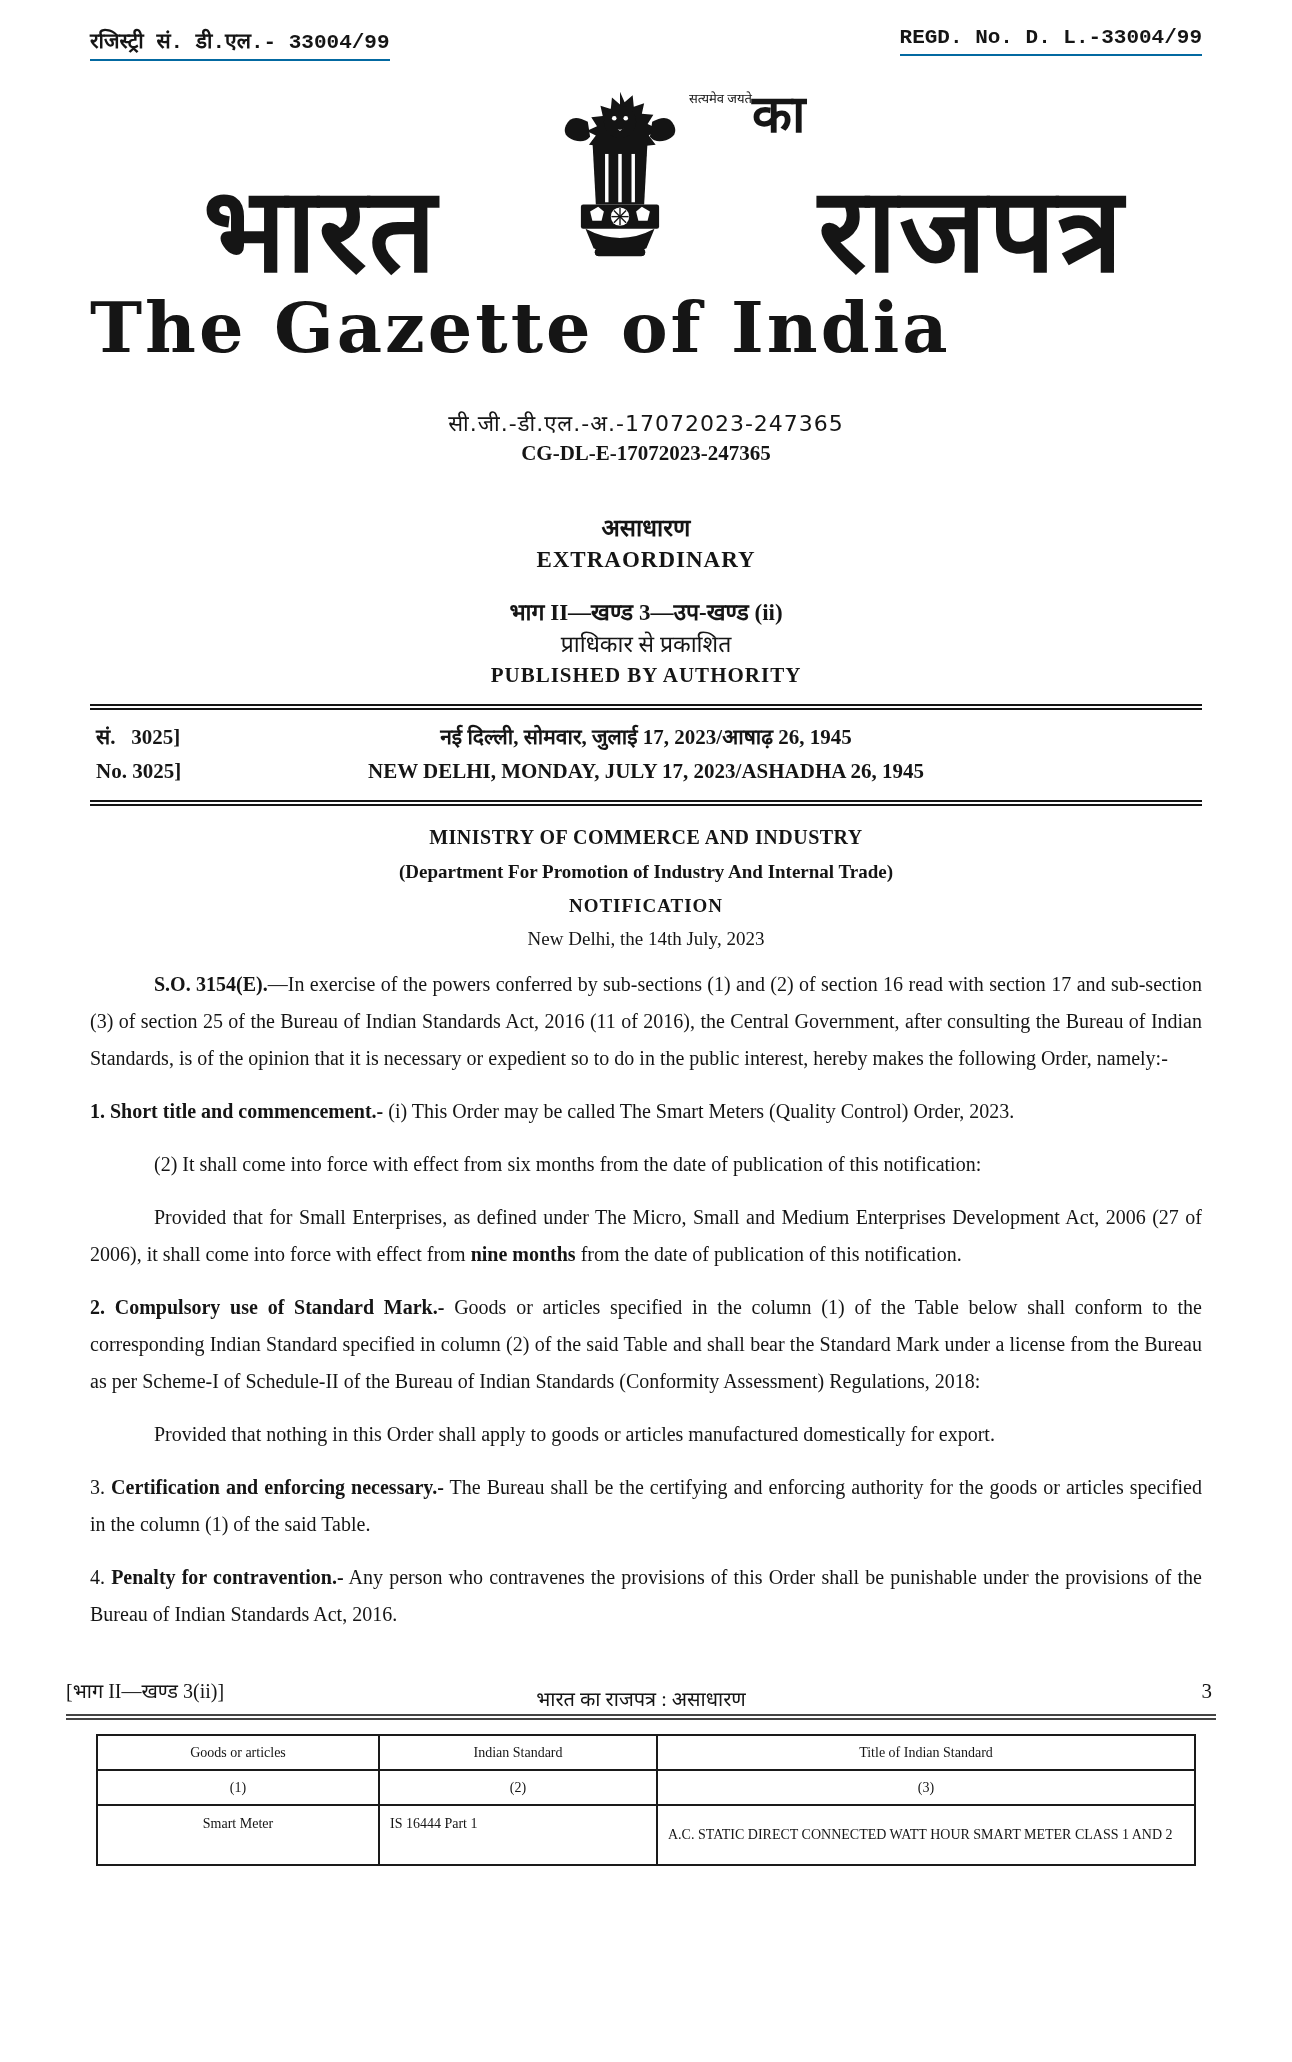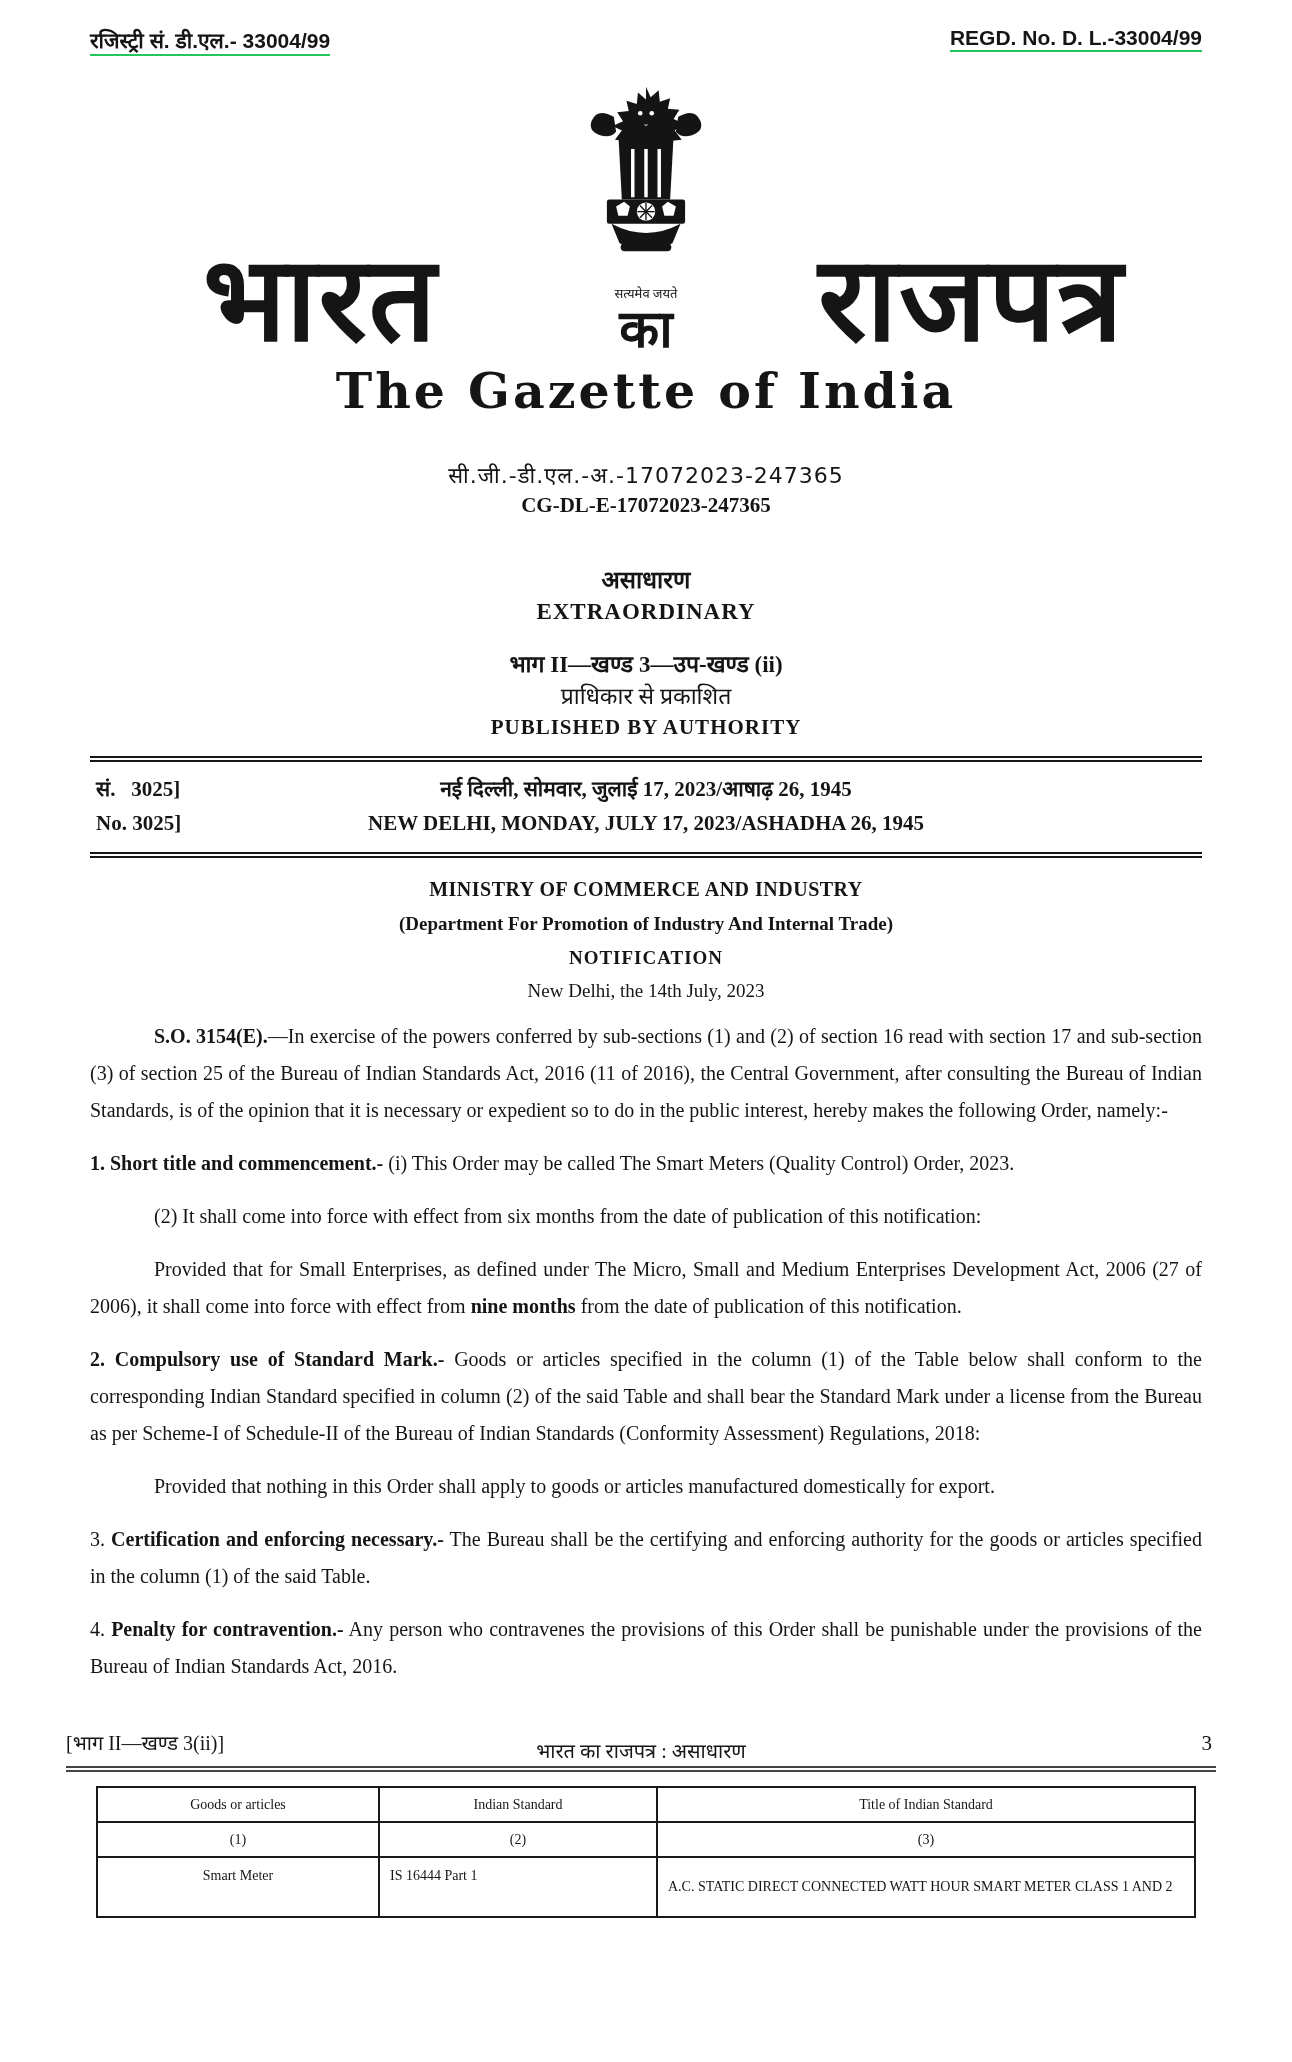--- a/index.html
+++ b/index.html
@@ -6,34 +6,34 @@
   html,body { margin:0; padding:0; background:#ffffff; }
   body { font-family:"Liberation Serif", serif; color:#151515; }
   .page {
     width:1292px; min-height:2062px; margin:0 auto; background:#fff;
     padding:26px 90px 36px 90px; position:relative;
   }
 
   
   .reg-line { display:flex; justify-content:space-between; align-items:flex-start; }
   .reg-left, .reg-right {
-    font-family:Liberation Sans, sans-serif; font-weight:bold; font-size:21px;
-    border-bottom:2px solid #22c55e; white-space:pre;
+    font-family:Liberation Mono, monospace; font-weight:bold; font-size:21px;
+    border-bottom:2px solid #0369a1; padding-bottom:5px; white-space:pre;
   }
 
   
   .masthead { display:flex; align-items:flex-end; justify-content:center; margin-top:26px; }
   .mast-word { flex:1; text-align:center; font-weight:bold; font-size:118px; line-height:0.92; letter-spacing:2px; font-family:"Liberation Serif", serif; }
-  .mast-center { width:190px; display:flex; flex-direction:column; align-items:center; }
+  .mast-center { width:190px; display:flex; align-items:flex-start; }
   .motto { font-size:13px; margin-top:2px; white-space:nowrap; }
   .mast-ka { font-size:52px; font-weight:bold; line-height:1.0; margin-top:2px; }
 
   .gazette-title {
-    text-align:center; font-family:"DejaVu Serif", serif; font-weight:bold;
-    font-size:49px; letter-spacing:3px; margin-top:10px; line-height:1.05;
+    text-align:left; font-family:"DejaVu Serif", serif; font-weight:bold;
+    font-size:70px; letter-spacing:3px; margin-top:4px; line-height:1.05;
   }
 
   
   .center { text-align:center; }
   .code-hi { font-family:"DejaVu Sans", sans-serif; font-size:22px; margin-top:42px; letter-spacing:1px; }
   .code-en { font-weight:bold; font-size:21px; margin-top:4px; }
 
   .extra-hi { font-size:24px; margin-top:44px; font-weight:bold; }
   .extra-en { font-size:23px; font-weight:bold; letter-spacing:1px; margin-top:4px; }
   .part-hi  { font-size:23px; font-weight:bold; margin-top:22px; }

